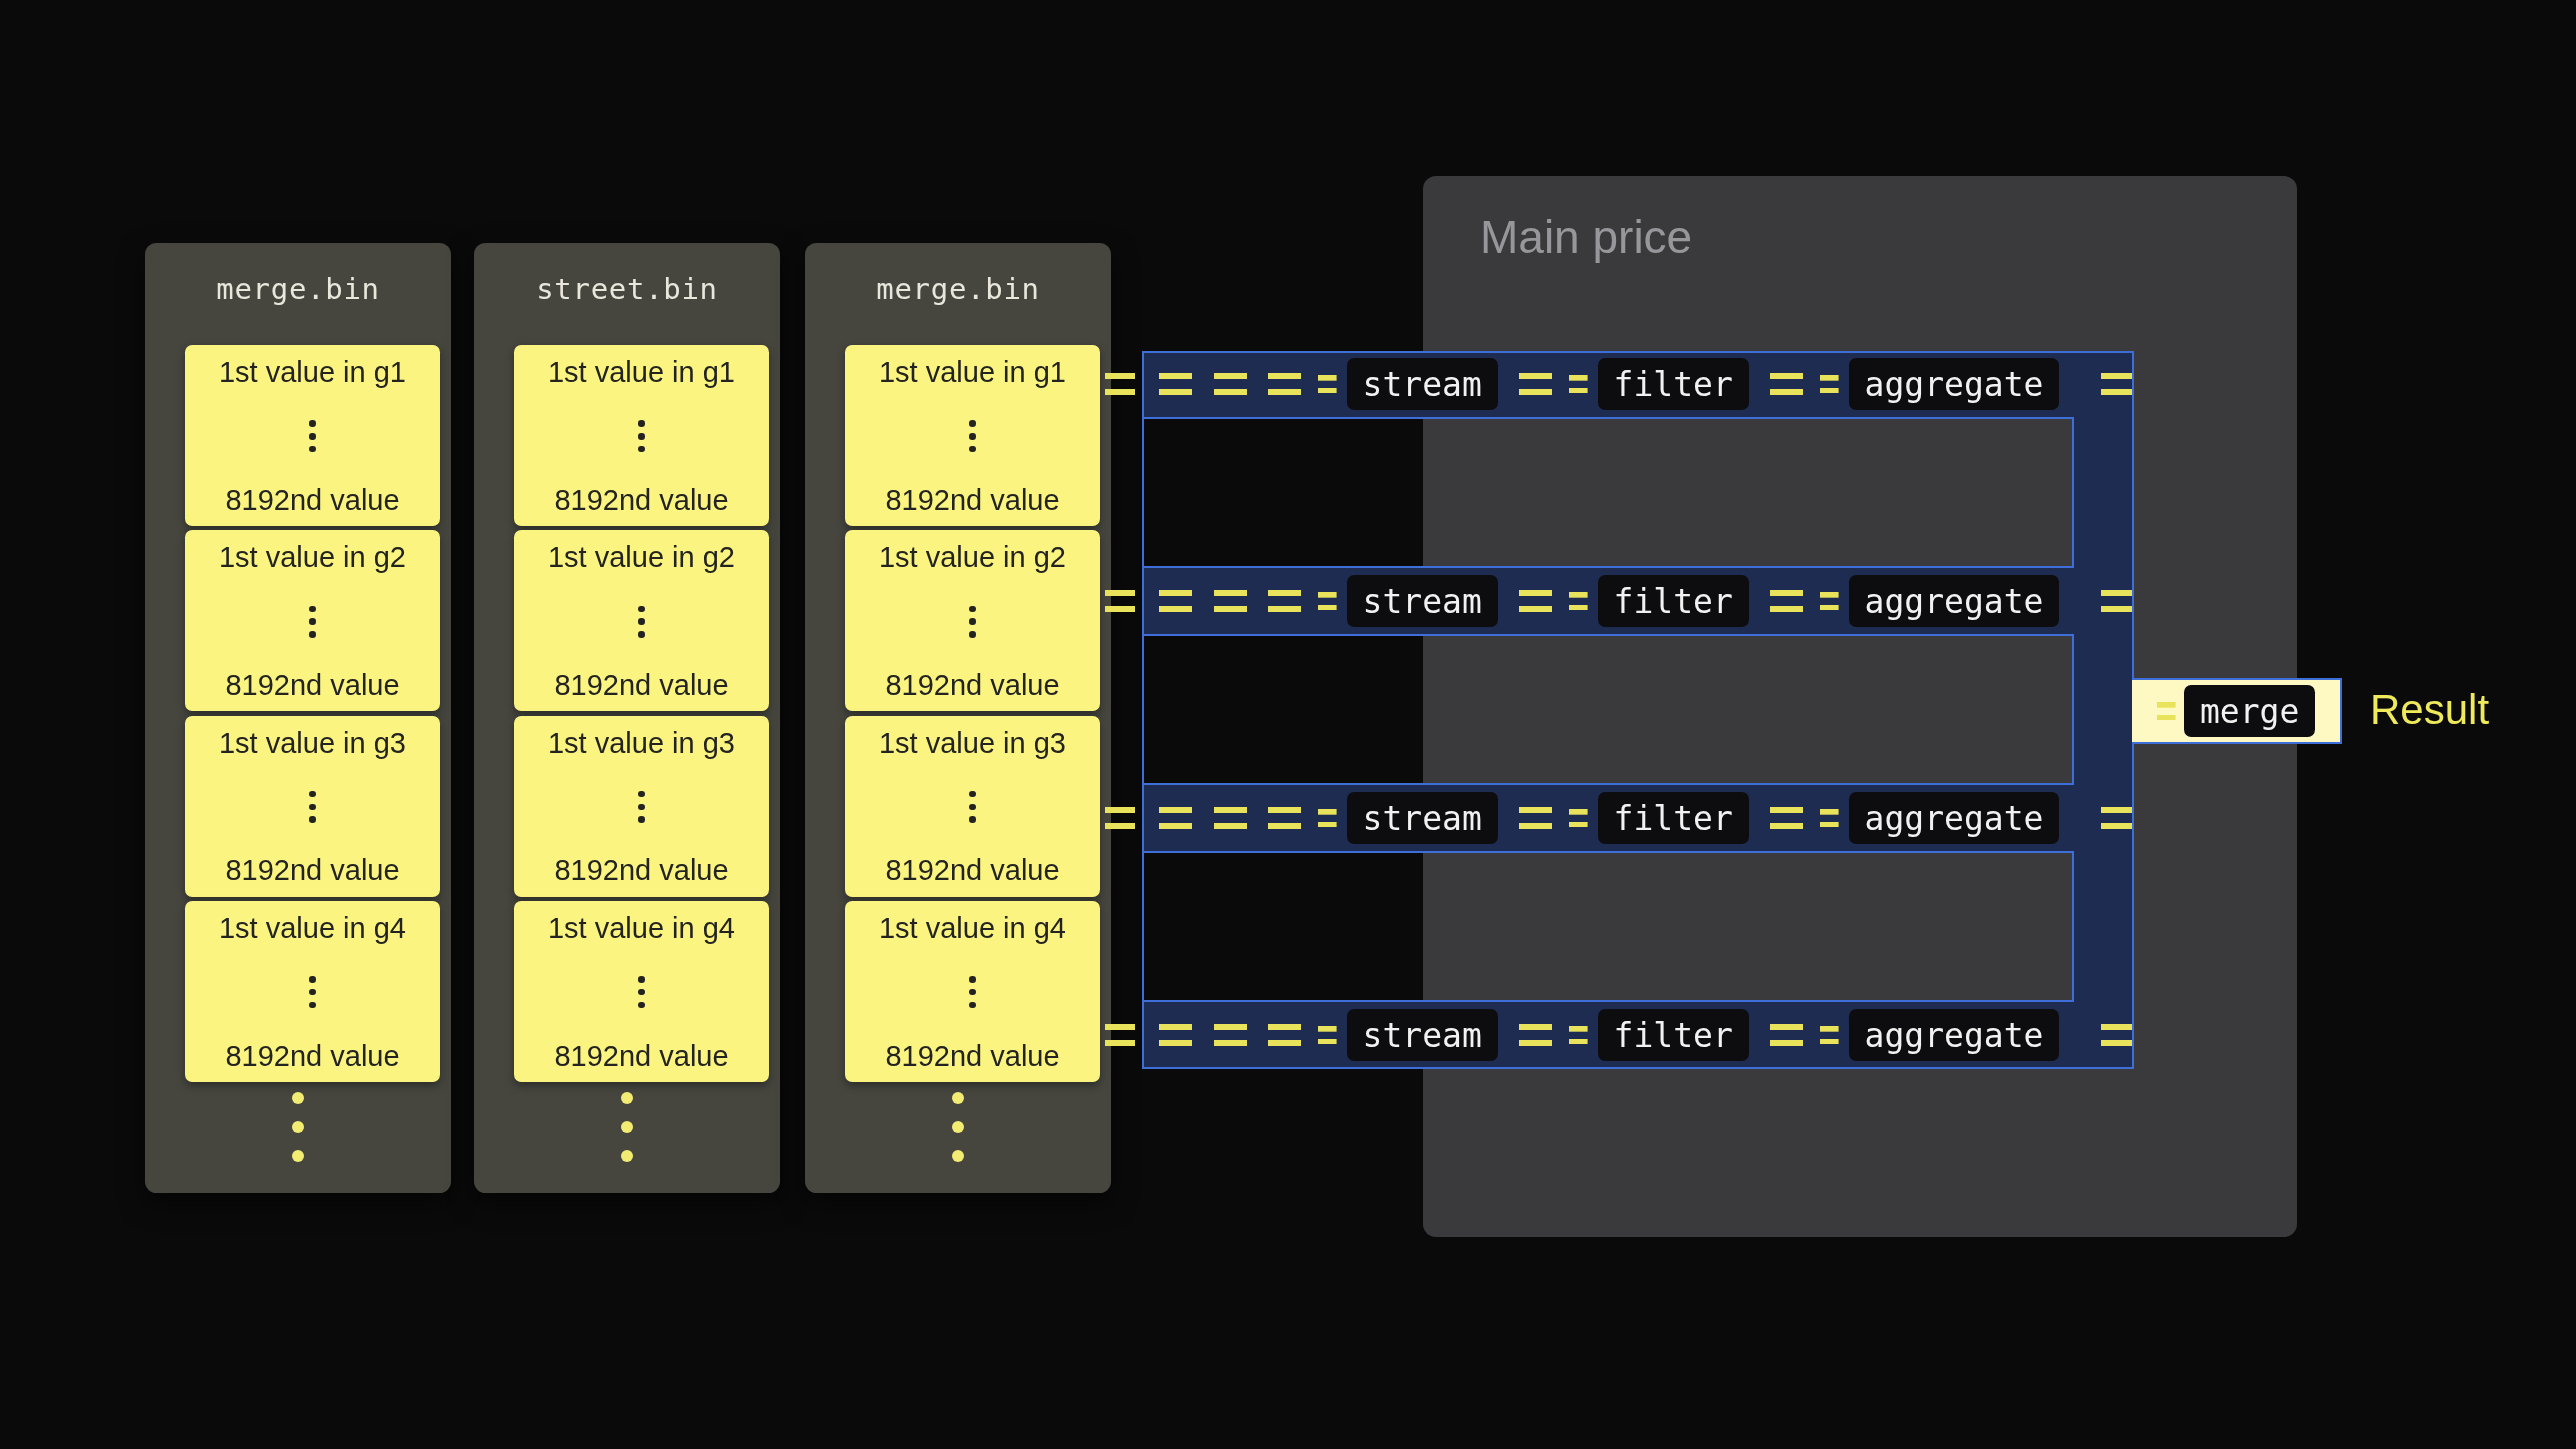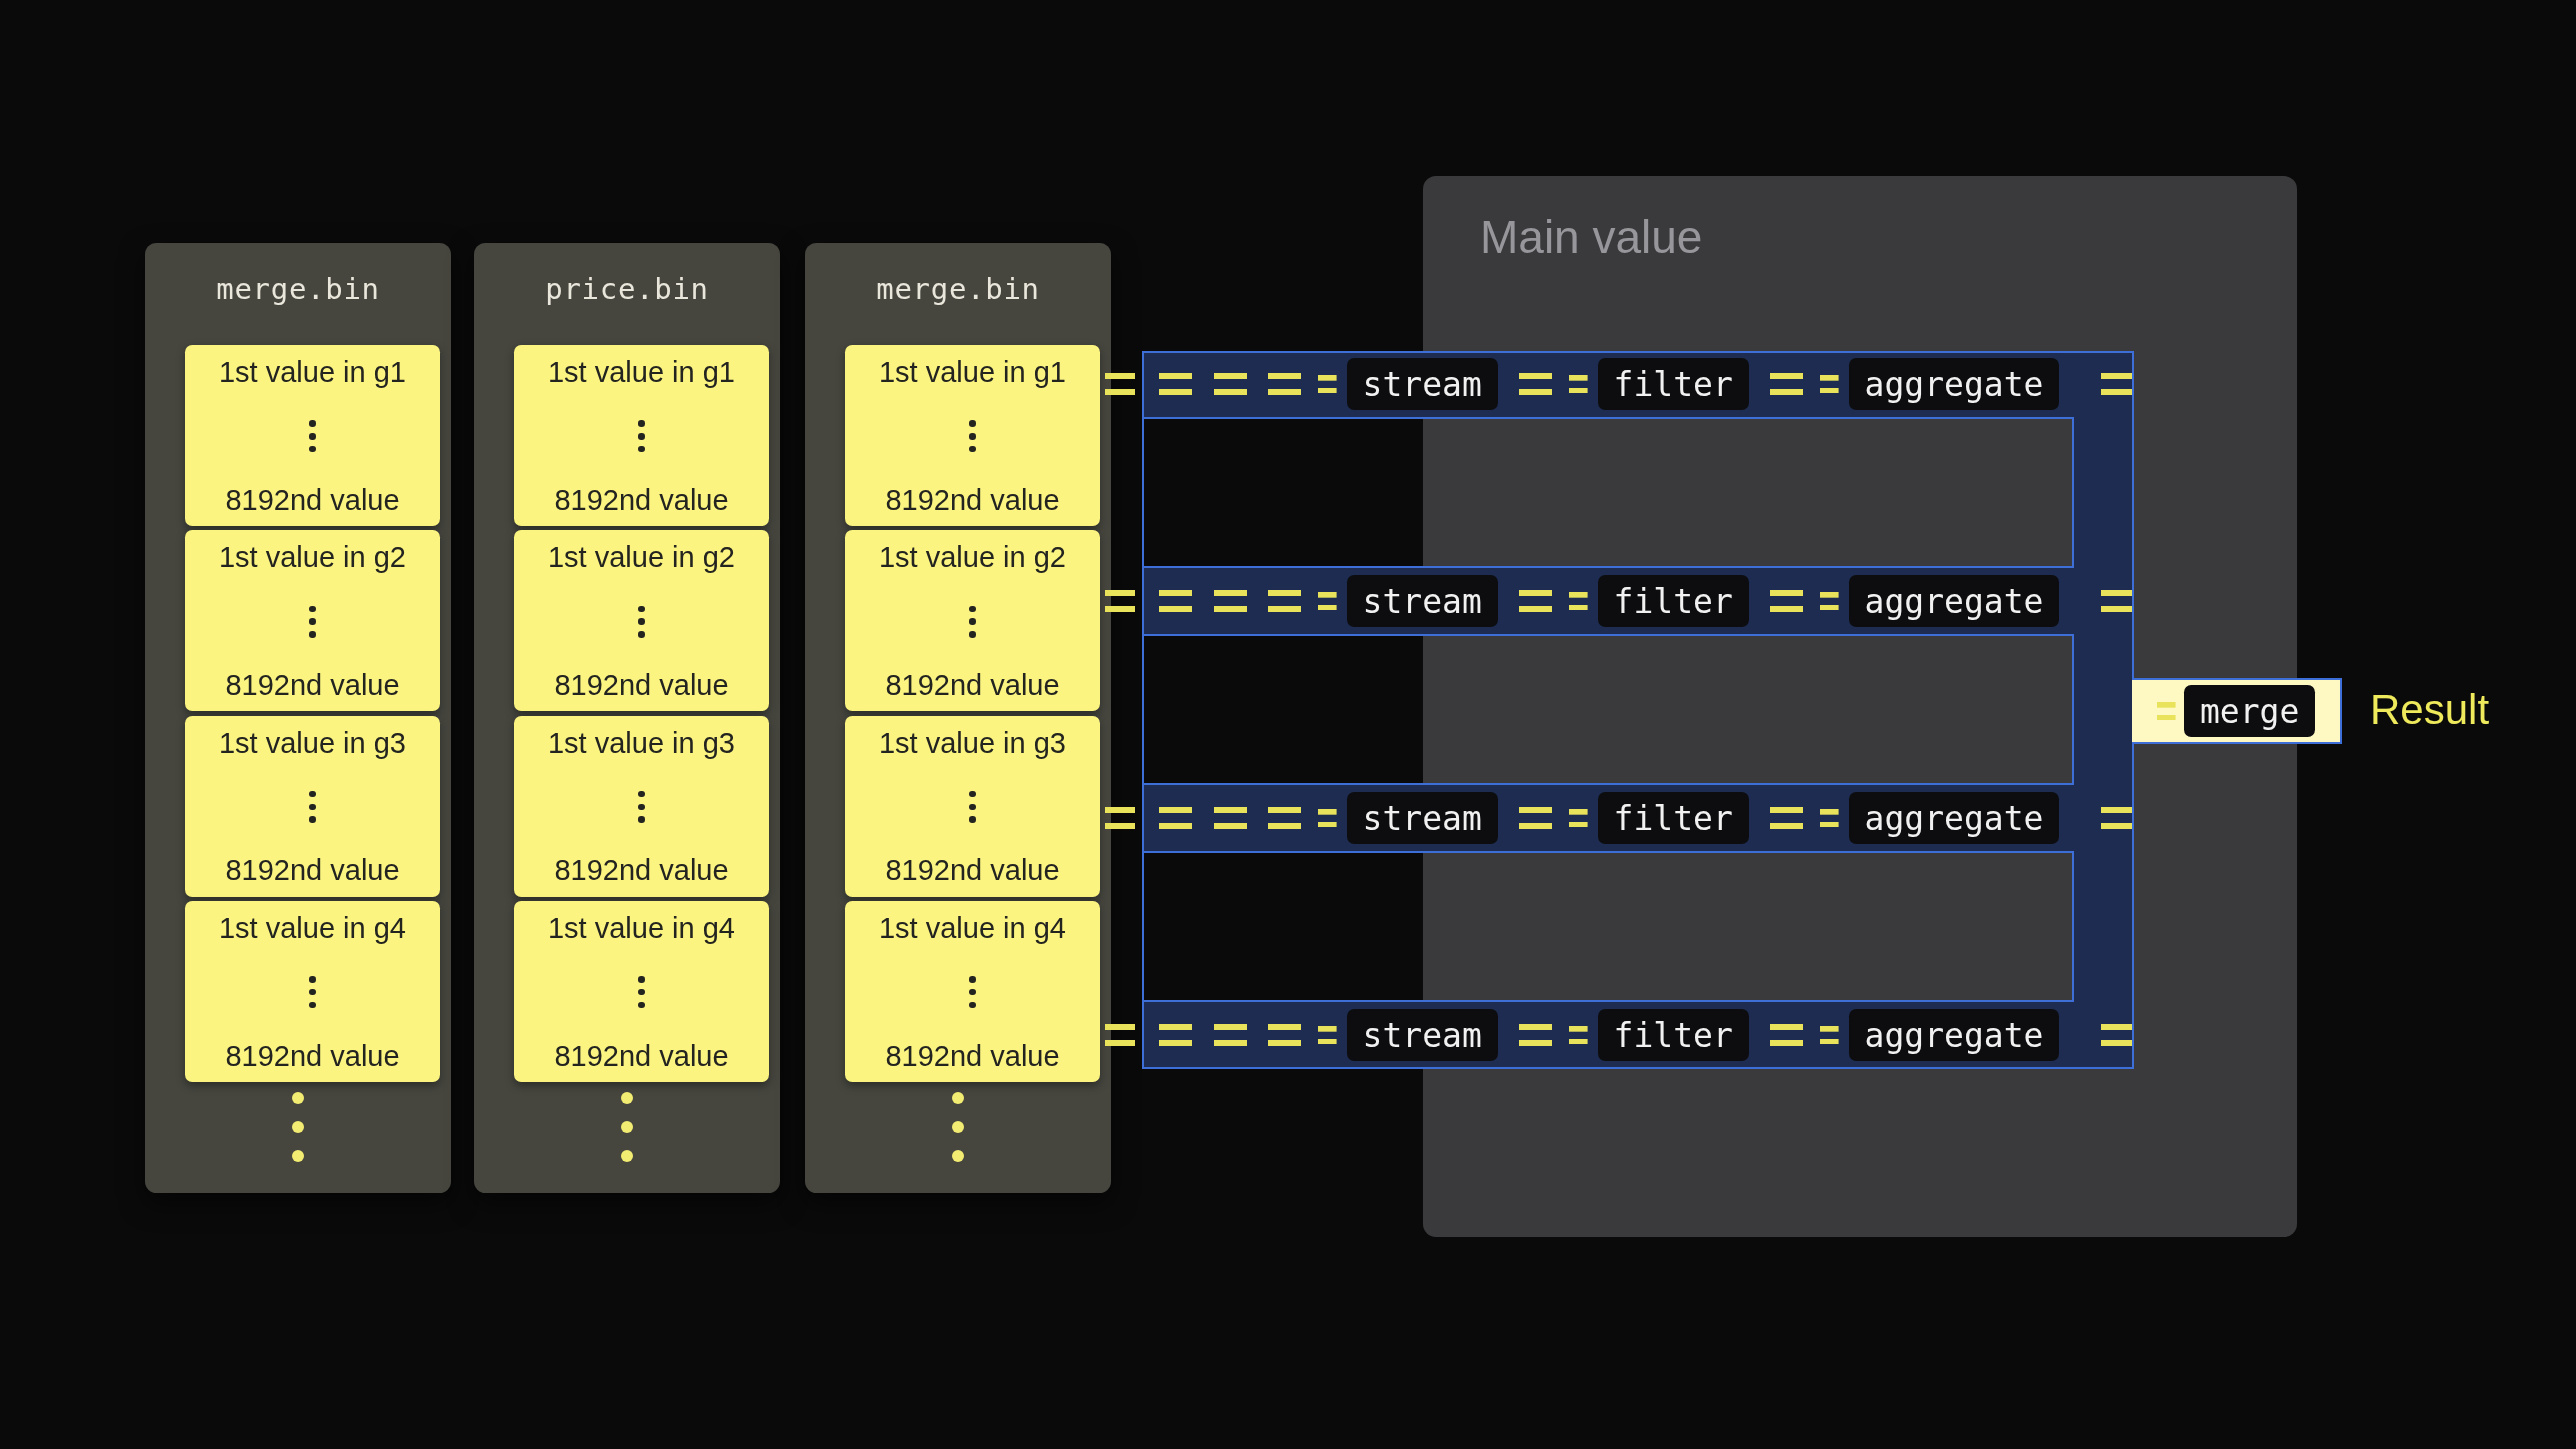--- a/index.html
+++ b/index.html
@@ -99,21 +99,21 @@
       </div>
     </div>
     <div class="file-dots">
         <i></i>
         <i></i>
         <i></i>
       </div>
   </div>
 
   <div class="file" style="left:474px">
-    <div class="file-title">price.bin</div>
+    <div class="file-title">street.bin</div>
     <div class="file-boxes">
       <div class="vbox">
         <div>1st value in g1</div>
         <div class="vdots">
             <i></i>
             <i></i>
             <i></i>
           </div>
         <div>8192nd value</div>
       </div>
@@ -193,21 +193,21 @@
       </div>
     </div>
     <div class="file-dots">
         <i></i>
         <i></i>
         <i></i>
       </div>
   </div>
 
   <div class="mainmem">
-    <div class="mainmem-title">Main value</div>
+    <div class="mainmem-title">Main price</div>
   </div>
 
   <div class="spine"></div>
 
   <div class="lane" style="top:351px">
     <span class="dash"></span>
     <span class="dash"></span>
     <span class="dash"></span>
     <span class="minidash"></span>
     <span class="chip">stream</span>

